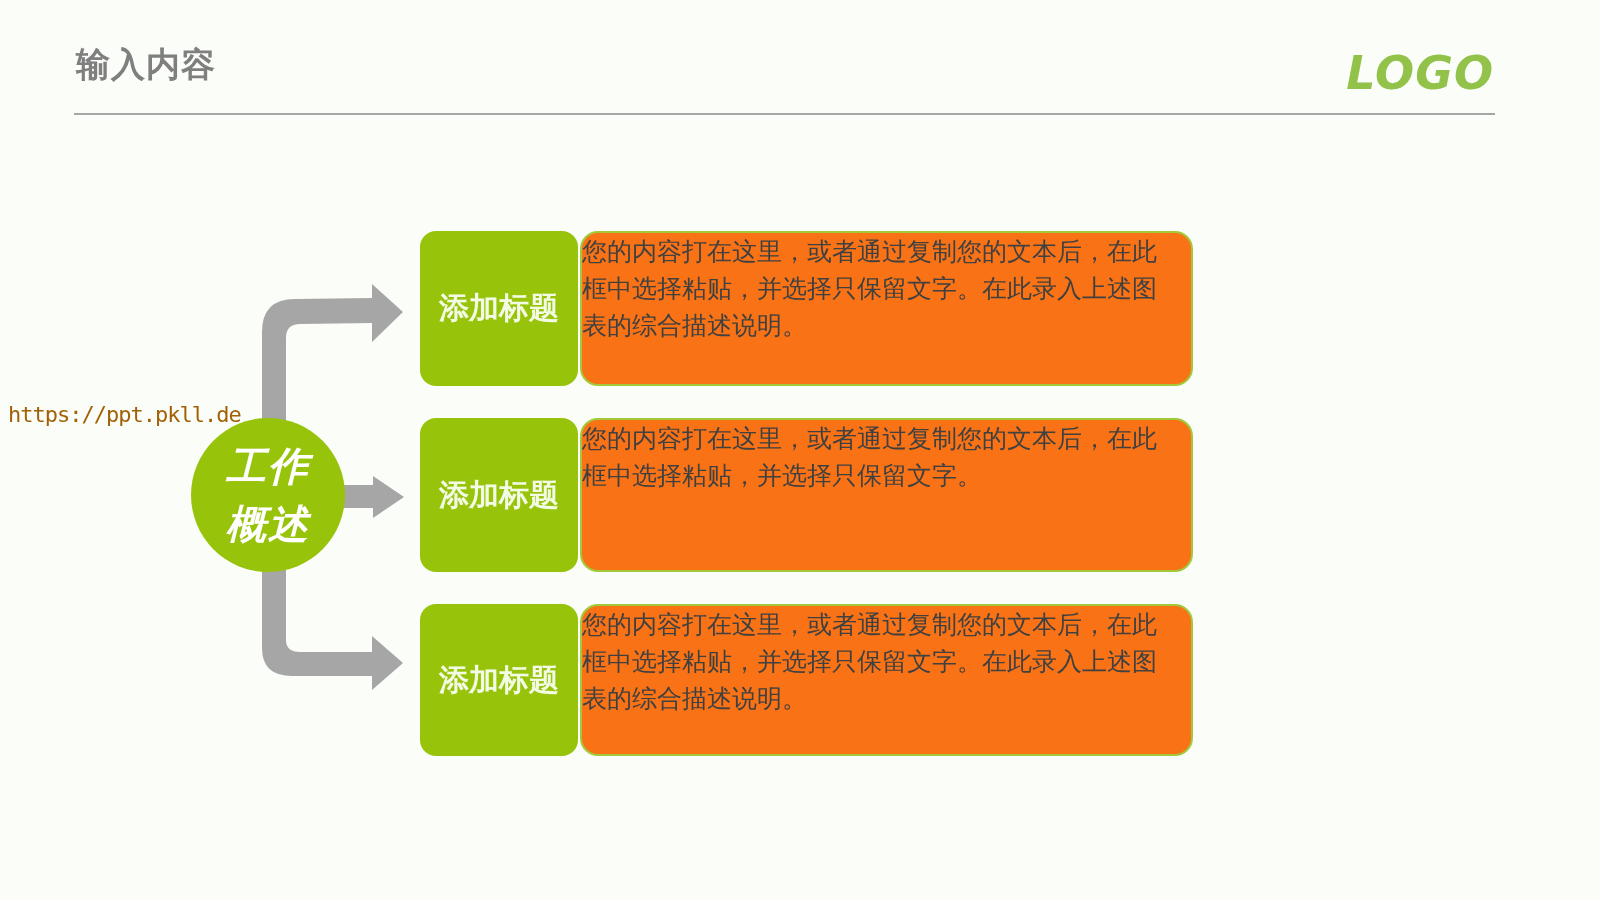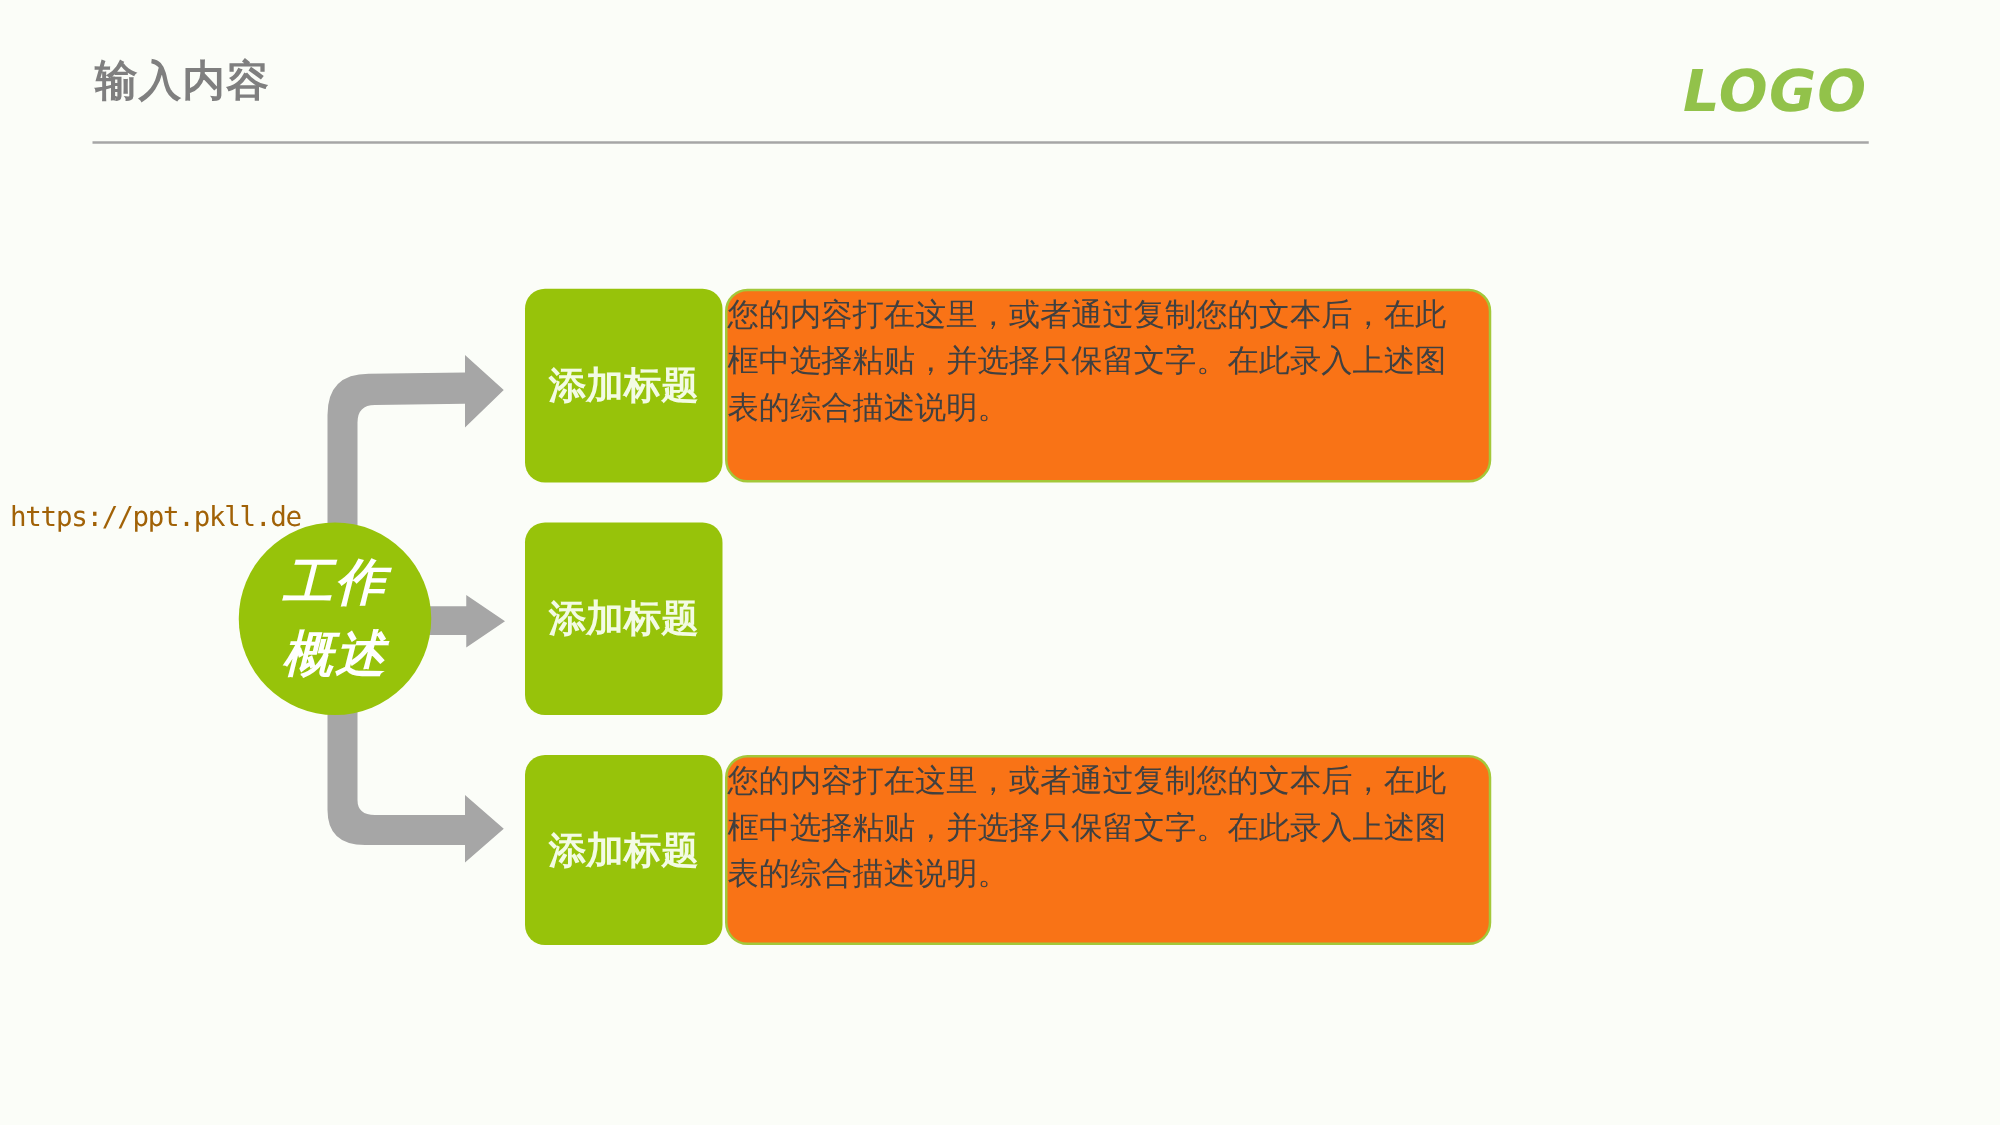--- a/index.html
+++ b/index.html
@@ -89,20 +89,23 @@
   </div>
   <div class="box">
     <p>您的内容打在这里，或者通过复制您的文本后，在此框中选择粘贴，并选择只保留文字。在此录入上述图表的综合描述说明。</p>
   </div>
 </div>
 
 <div class="row" style="top:418px; height:154px;">
   <div class="tag">
     <span>添加标题</span>
   </div>
+  <div class="box">
+    <p>您的内容打在这里，或者通过复制您的文本后，在此框中选择粘贴，并选择只保留文字。</p>
+  </div>
 </div>
 
 <div class="row" style="top:604px; height:152px;">
   <div class="tag">
     <span>添加标题</span>
   </div>
   <div class="box">
     <p>您的内容打在这里，或者通过复制您的文本后，在此框中选择粘贴，并选择只保留文字。在此录入上述图表的综合描述说明。</p>
   </div>
 </div>

